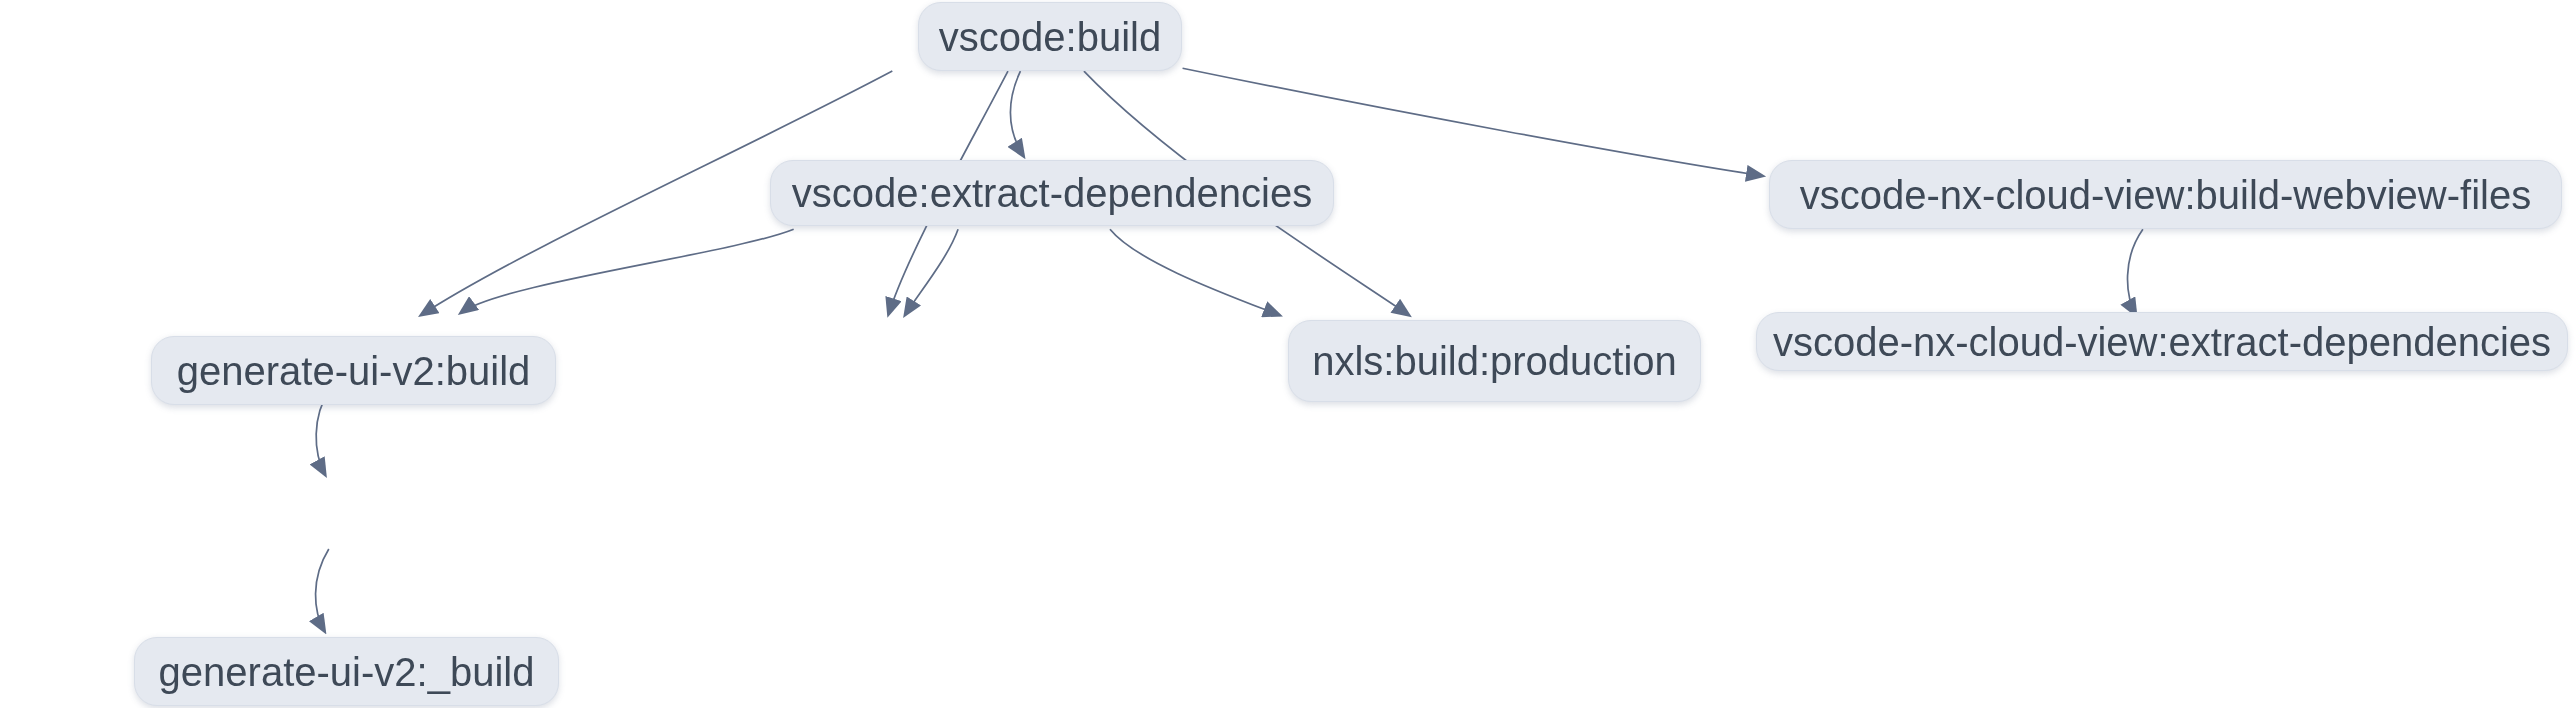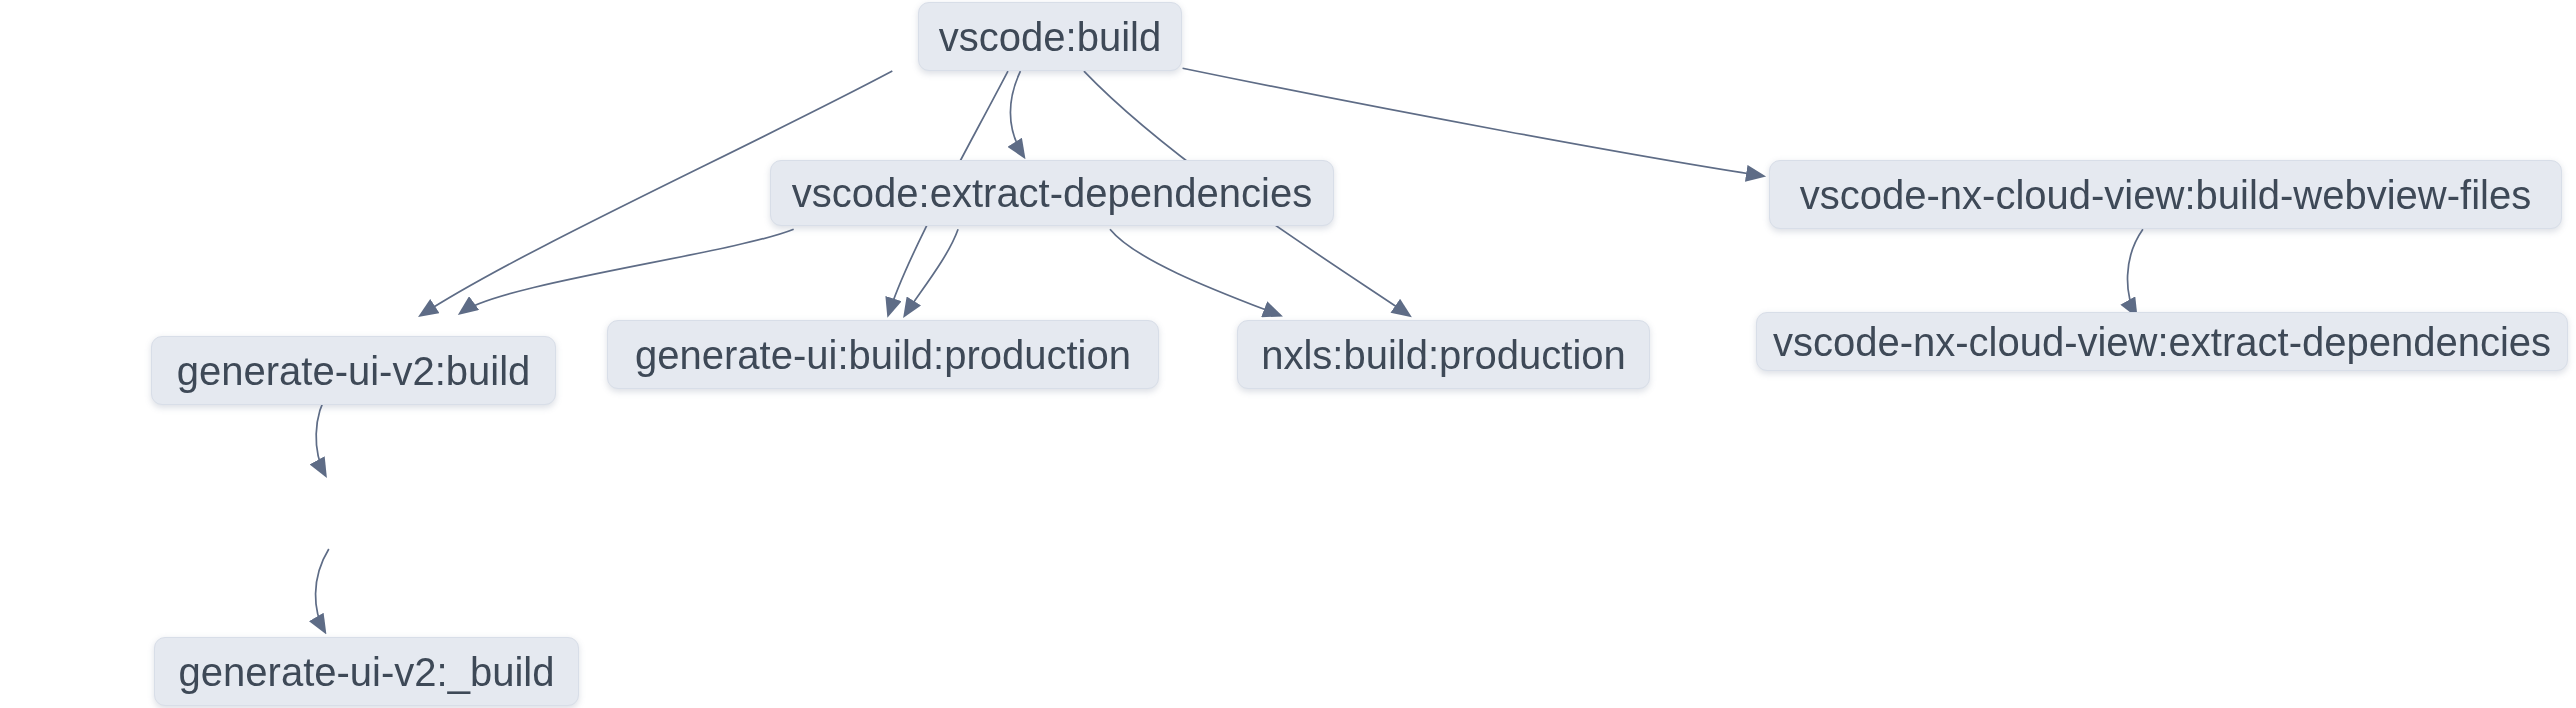--- a/index.html
+++ b/index.html
@@ -37,21 +37,21 @@
     stroke-width: 3;
   }
   .arrowhead-shape { fill: var(--edge); }
   .task-node {
     position: absolute;
     display: flex;
     align-items: center;
     justify-content: center;
     background: var(--node-fill);
     border: 1.7px solid var(--node-border);
-    border-radius: 11px;
+    border-radius: 23px;
     box-shadow: 0 2.8px 6.8px rgba(100,116,139,0.22);
     color: var(--node-text);
     font-size: 40px;
     line-height: 1;
     white-space: nowrap;
     cursor: pointer;
   }
 </style>
 </head>
 <body>
@@ -79,23 +79,22 @@
   </svg>
 
   <div class="task-node" style="left:918px; top:2.3px;  width:264px;  height:69px;">vscode:build</div>
 
   <div class="task-node" style="left:770px; top:160px; width:564px;  height:66px;">vscode:extract-dependencies</div>
 
   <div class="task-node" style="left:1769px; top:160px; width:793px; height:69px;">vscode-nx-cloud-view:build-webview-files</div>
 
   <div class="task-node" style="left:151px;  top:320px; width:405px;  height:69px;margin-top:16px;">generate-ui-v2:build</div>
 
-  <div class="task-node" style="left:607px; top:320px; width:552px;  height:69px;">generate-ui:build:production</div>
 
-  <div class="task-node" style="left:1237px; top:320px; width:413px;  height:69px;">nxls:build:production</div>
+  <div class="task-node" style="left:1288px; top:320px; width:413px;  height:82px;">nxls:build:production</div>
 
   <div class="task-node" style="left:1756px; top:312px; width:812px; height:59px;">vscode-nx-cloud-view:extract-dependencies</div>
 
 
-  <div class="task-node" style="left:154px;  top:637px; width:425px; height:69px;">generate-ui-v2:_build</div>
+  <div class="task-node" style="left:134px;  top:637px; width:425px; height:69px;">generate-ui-v2:_build</div>
 
 </div>
 
 
 </body></html>

